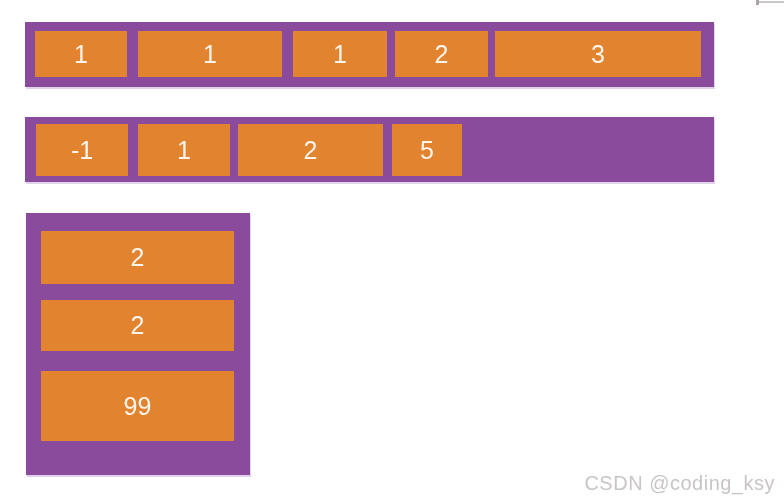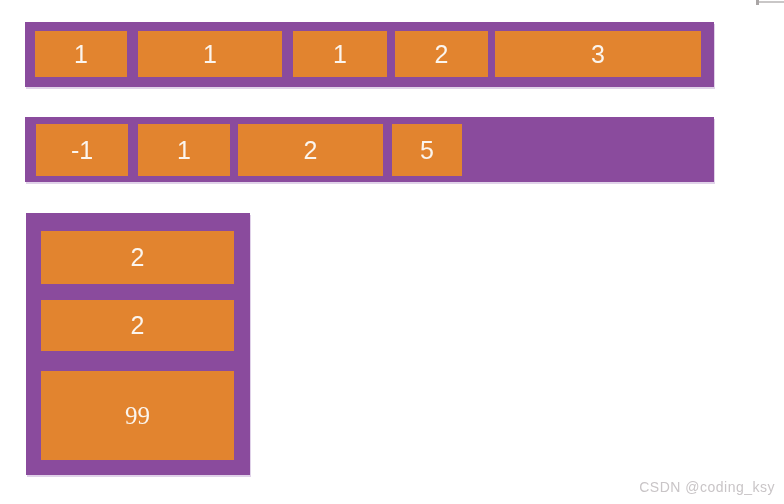--- a/index.html
+++ b/index.html
@@ -47,21 +47,21 @@
   .r2-b1 { left: 11px;  width: 92px;  }
   .r2-b2 { left: 113px; width: 92px;  }
   .r2-b3 { left: 213px; width: 145px; }
   .r2-b4 { left: 367px; width: 70px;  }
 
   
   #col1 { left: 26px; top: 213px; width: 224px; height: 262px; }
   #col1 .flex-item { left: 15px; width: 193px; }
   .c1-b1 { top: 18px;  height: 53px; }
   .c1-b2 { top: 87px;  height: 51px; }
-  .c1-b3 { top: 158px; height: 89px; font-family: Liberation Serif, serif; }
+  .c1-b3 { top: 158px; height: 70px; }
 
   
   .scrollbar-fragment {
     position: absolute;
     top: 1px;
     left: 756px;
     width: 28px;
     height: 2px;
     background: #c9c7c7;
   }
@@ -72,21 +72,21 @@
     width: 3px;
     height: 5px;
     background: #a9a5a5;
   }
 
   
   .watermark {
     position: absolute;
     right: 9px;
     bottom: 9px;
-    font-size: 14px;
+    font-size: 20px;
     color: #c9c5c7;
     letter-spacing: 0.5px;
     user-select: none;
   }
 </style>
 </head>
 <body>
 
 <div id="stage">
 

